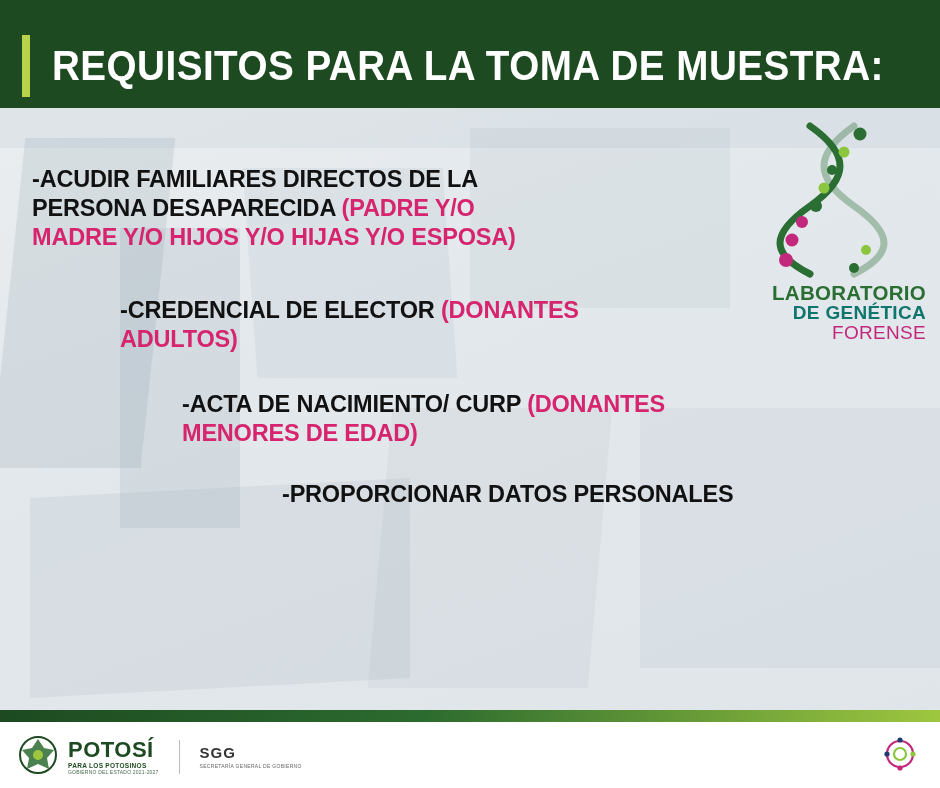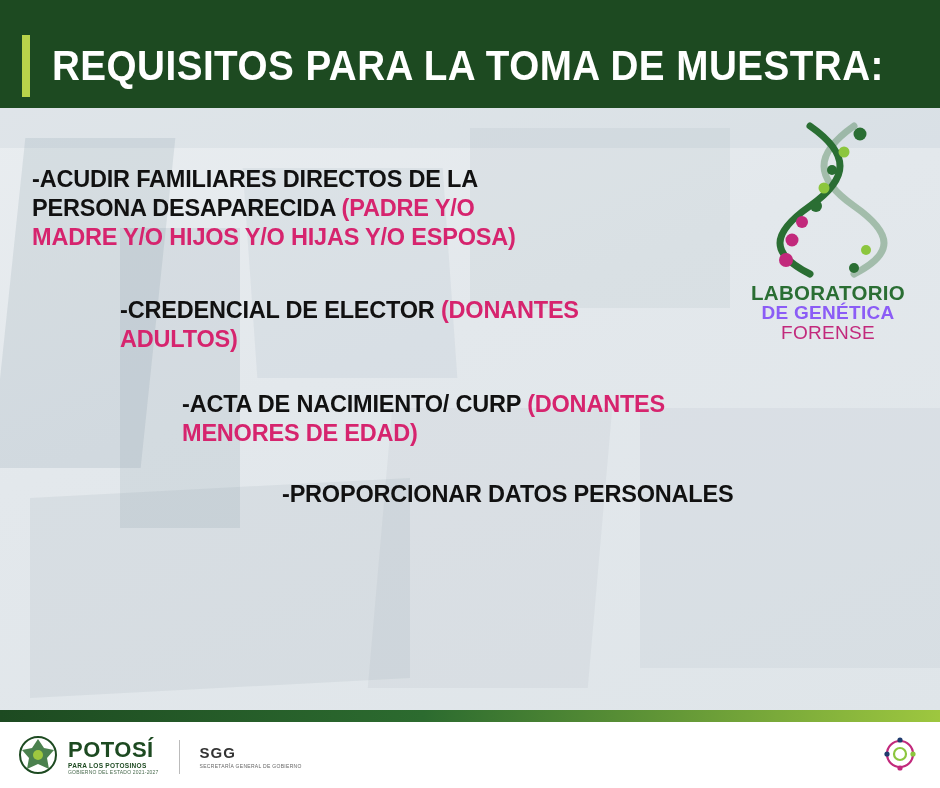--- a/index.html
+++ b/index.html
@@ -58,26 +58,26 @@
   .b5 { left: 30px;  top: 380px; width: 380px; height: 200px; background: rgba(115,135,150,0.10); transform: skewY(-3deg); }
   .b6 { left: 640px; top: 300px; width: 300px; height: 260px; background: rgba(125,145,160,0.08); }
   .b7 { left: 380px; top: 300px; width: 220px; height: 280px; background: rgba(110,130,145,0.07); transform: skewX(-5deg); }
   .b8 { left: 0px;   top: 0px;   width: 940px; height: 40px;  background: rgba(140,160,175,0.10); }
 
   
   .logo {
     position: absolute;
     right: 14px; top: 118px;
     width: 196px; height: 240px;
-    text-align: center;
+    text-align: right;
   }
   .logo svg { display: block; margin: 0 auto; }
   .logo-text { margin-top: 4px; line-height: 1.04; }
   .logo-l1 { font-size: 20.5px; font-weight: bold; color: #2a6e33; letter-spacing: 0.3px; }
-  .logo-l2 { font-size: 19px;  font-weight: bold; color: #8b5cf6; letter-spacing: 0.3px; }
+  .logo-l2 { font-size: 19px;  font-weight: bold; color: #0f766e; letter-spacing: 0.3px; }
   .logo-l3 { font-size: 19px;  font-weight: normal; color: #c2297c; letter-spacing: 0.3px; }
 
   
   .body-text {
     position: absolute;
     top: 108px; left: 0; width: 820px; height: 610px;
   }
   .line {
     position: absolute;
     font-weight: bold;

